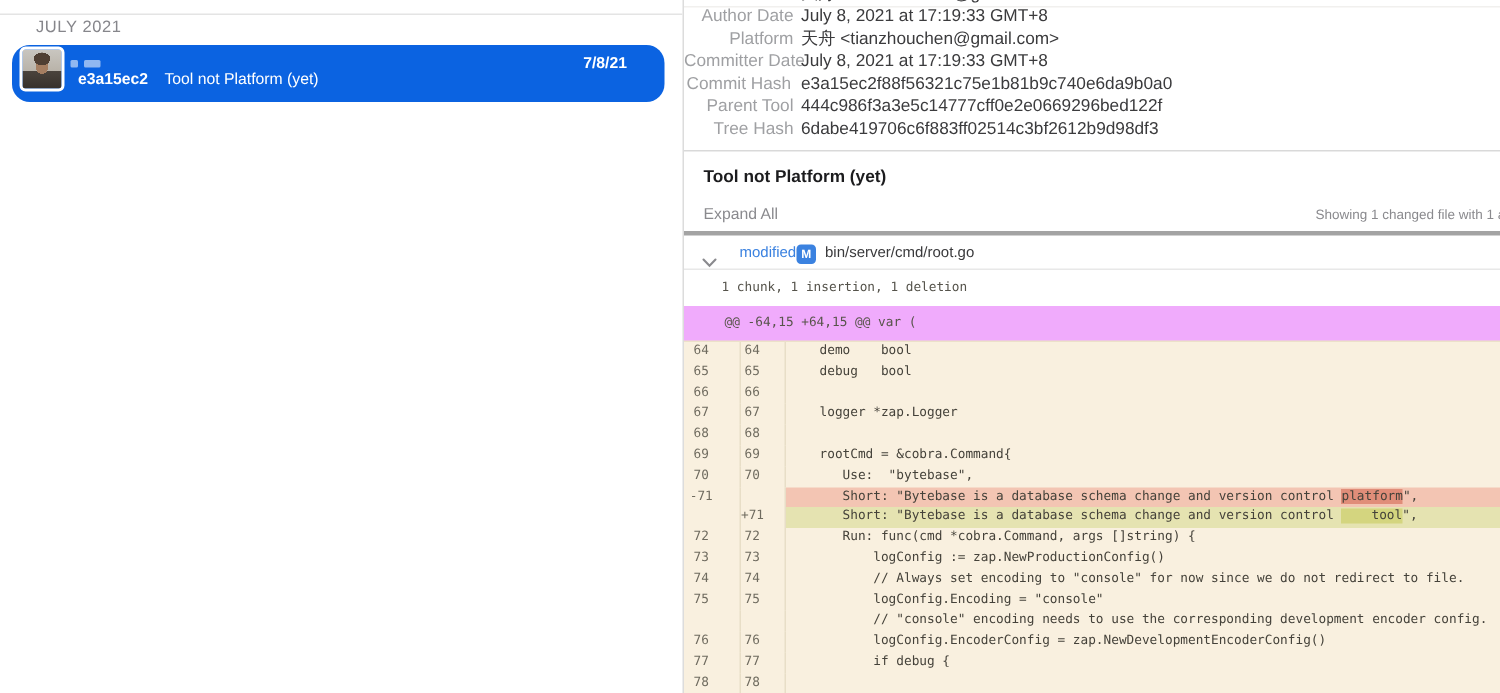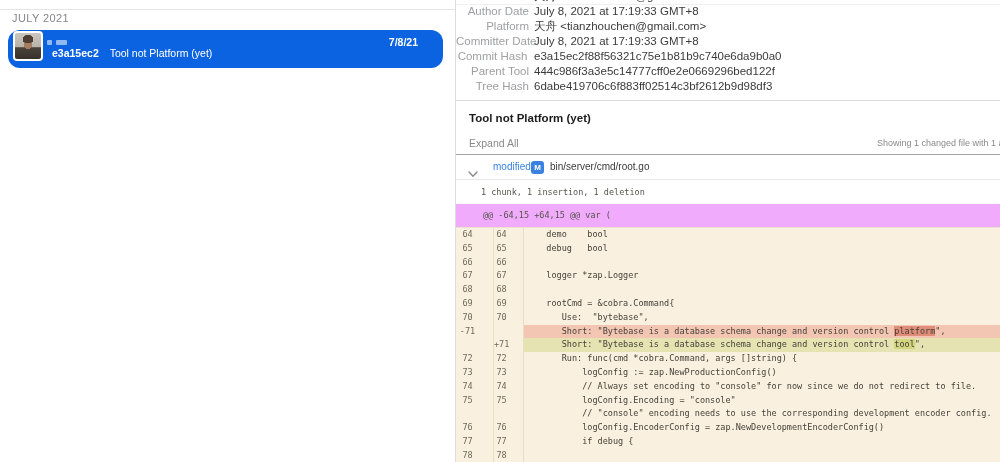--- a/index.html
+++ b/index.html
@@ -3,21 +3,21 @@
 <meta charset="utf-8">
 <style>
   html,body{margin:0;padding:0;background:#fff;}
   .app{position:relative;width:1000px;height:462px;overflow:hidden;background:#fff;
        font-family:"Liberation Sans",sans-serif;-webkit-font-smoothing:antialiased;}
   .mono{font-family:"DejaVu Sans Mono",monospace;}
 
   
   .left-panel{position:absolute;left:0;top:0;width:455px;height:462px;background:#fff;}
   .group-line{position:absolute;left:0;right:0;top:9px;border-top:1px solid #e4e4e4;}
-  .group-header{position:absolute;left:12px;top:12px;font-size:11px;color:#86868b;letter-spacing:.4px;}
+  .group-header{position:absolute;left:24px;top:12px;font-size:11px;color:#86868b;letter-spacing:.4px;}
   .commit-card{position:absolute;left:8px;top:30px;width:435px;height:38px;border-radius:12px;
                background:var(--selection-blue,#0b63e1);}
   .avatar{position:absolute;left:5px;top:1px;width:30px;height:30px;box-sizing:border-box;
           border:2px solid #fff;border-radius:4px;
           background:
             radial-gradient(ellipse 9px 7px at 50% 24%, #4f3f33 0 60%, transparent 61%),
             radial-gradient(ellipse 7px 8px at 50% 44%, #a57e61 0 60%, transparent 61%),
             linear-gradient(180deg,#c9c6c0 0%,#b9b3a9 55%,#4a433c 56%,#37312b 100%);}
   .redact{position:absolute;background:rgba(255,255,255,.55);border-radius:1px;}
   .redact.r1{left:39px;top:10px;width:5px;height:5px;}
@@ -34,21 +34,21 @@
   .details{position:absolute;left:0;top:-11px;right:0;}
   .details-row{display:flex;height:15px;line-height:15px;align-items:center;font-size:11.5px;white-space:nowrap;}
   .d-label{width:73px;text-align:right;color:#9fa0a3;flex:none;}
   .d-value{margin-left:5px;color:#3b3b3d;}
   .details-divider{position:absolute;left:0;right:0;top:100px;border-top:1px solid #d9d9d9;}
   .msg-title{position:absolute;left:13px;top:112px;font-size:11.5px;font-weight:700;color:#1c1c1e;}
   .expand-all{position:absolute;left:13px;top:137px;font-size:10.5px;color:#8a8a8e;cursor:pointer;}
   .files-summary{position:absolute;left:421px;top:138px;font-size:9px;color:#8a8a8e;white-space:nowrap;}
 
   .file-row{position:absolute;left:0;right:0;top:154px;height:26px;box-sizing:border-box;
-            border-top:1px solid #a3a3a3;border-bottom:1px solid #e8e8e8;background:#fff;}
+            border-top:3px solid #a3a3a3;border-bottom:1px solid #e8e8e8;background:#fff;}
   .chev{position:absolute;left:12px;top:9px;display:block;width:10px;height:7px;}
   .f-status{position:absolute;left:37px;top:6px;font-size:10px;color:var(--link-blue,#3b82e0);}
   .f-badge{position:absolute;left:75px;top:6px;width:13px;height:13px;border-radius:3px;
            background:var(--link-blue,#3b82e0);color:#fff;font-size:8px;font-weight:700;
            text-align:center;line-height:13px;}
   .f-path{position:absolute;left:94px;top:6px;font-size:10px;color:#3a3a3c;}
 
   .chunk-stats{position:absolute;left:0;right:0;top:180px;height:24px;line-height:24px;
                padding-left:25px;font-size:8.5px;color:#55534b;background:#fff;}
 
@@ -57,21 +57,21 @@
             background:#f0abfc;border-bottom:1px solid #ece1c9;}
   .diff-row{display:flex;height:13.8px;line-height:13.8px;font-size:8.5px;color:#45423a;}
   .n-old,.n-new{flex:none;box-sizing:border-box;text-align:center;color:#6f6b5f;
                 border-right:1px solid #e8dec7;padding-right:14px;}
   .n-old{width:38px;}
   .n-new{width:30px;}
   .code{flex:1;white-space:pre;overflow:hidden;padding-left:7px;}
   .diff-row.del .code{background:var(--del-bg,#f3c5b3);}
   .diff-row.add .code{background:var(--add-bg,#e5e3b1);}
   .diff-row.del .hl{background:var(--del-hl,#e08d79);}
-  .diff-row.add .hl{background:var(--add-hl,#d4d57f);}
+  .diff-row.add .hl{background:var(--add-hl,#d4d57f);padding-left:20px;}
 </style>
 </head>
 <body>
 
 <div class="app">
 
   <aside class="left-panel">
     <div class="group-line"></div>
     <div class="group-header">JULY 2021</div>
     <div class="commit-card">

